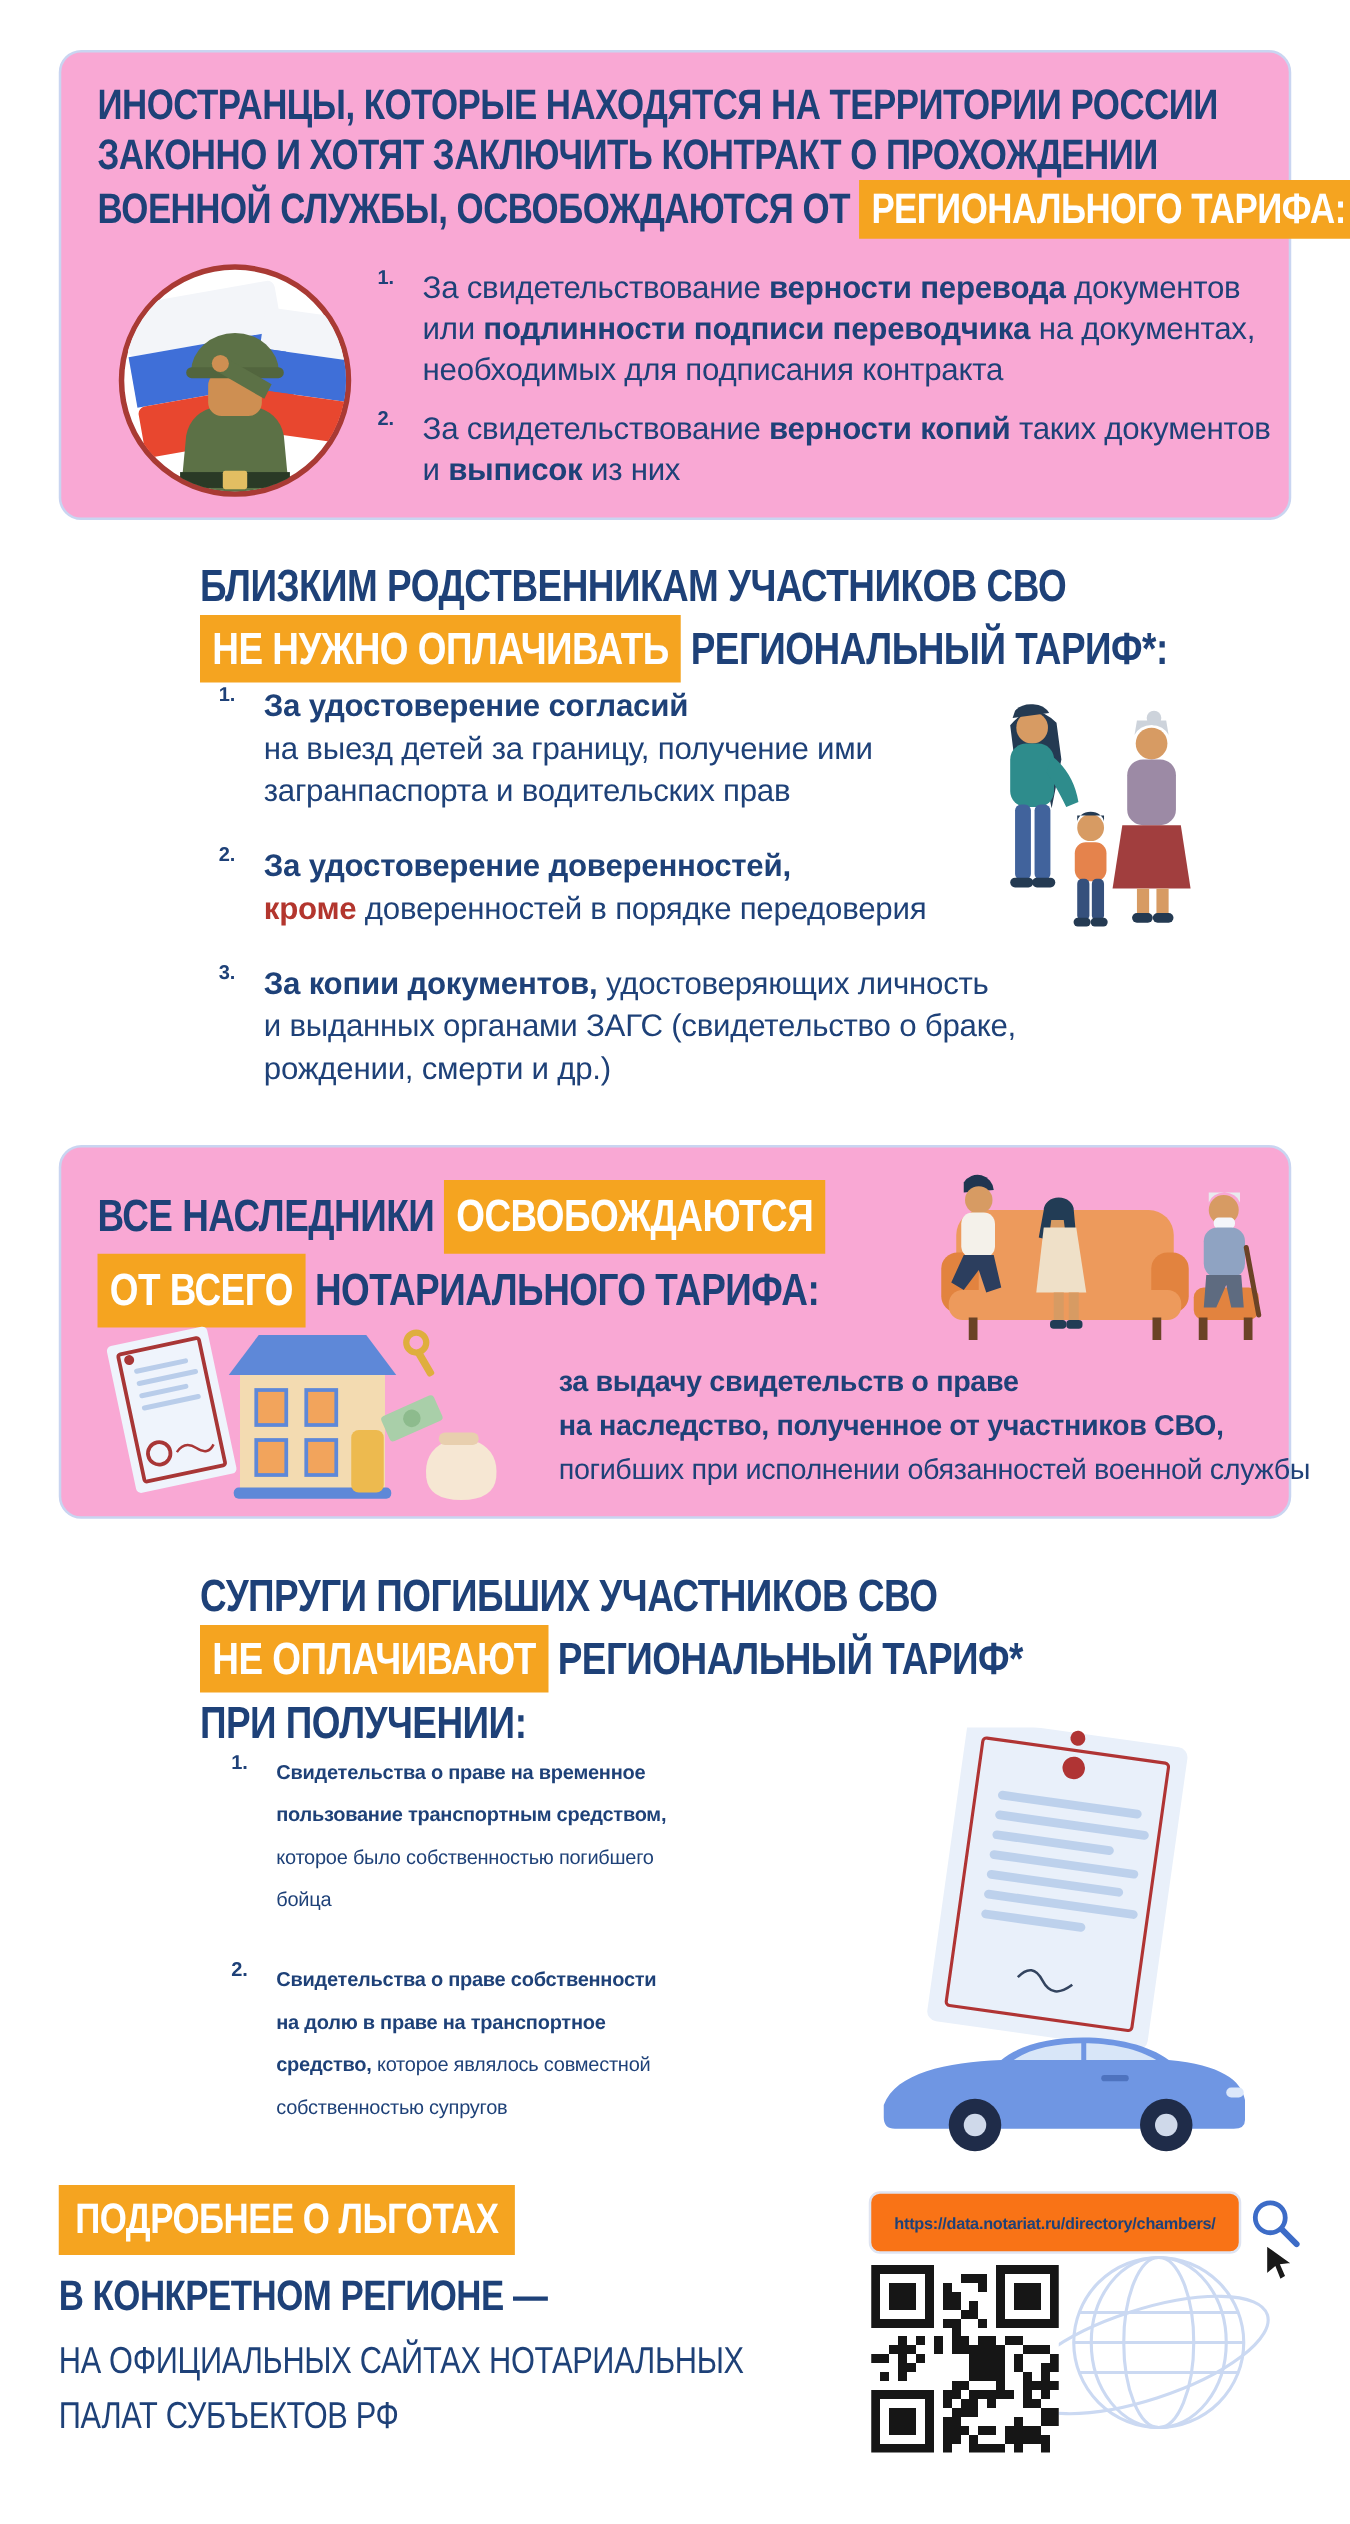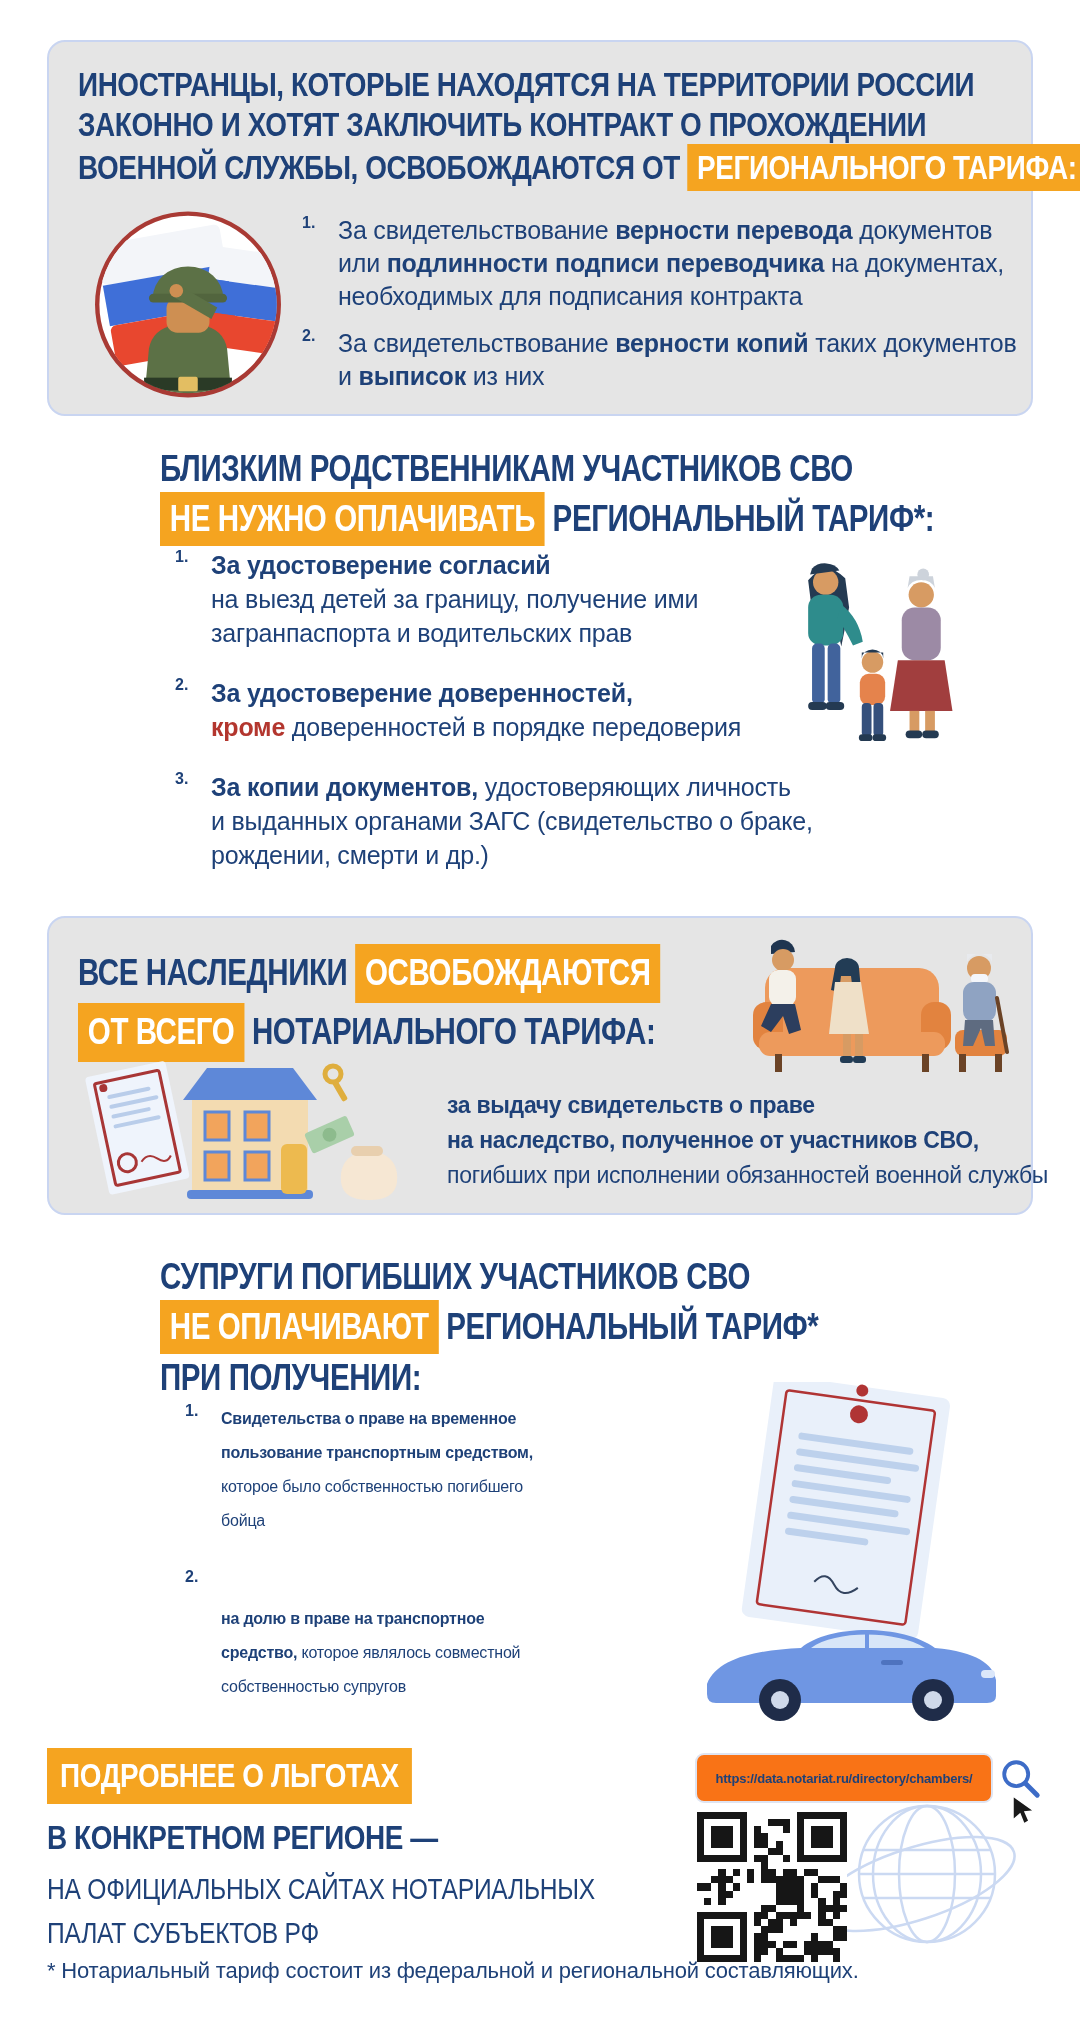--- a/index.html
+++ b/index.html
@@ -2,21 +2,21 @@
 <html lang="ru" style="--navy: #1E4178; --orange: #F5A420; --red: #B3362E; --cardborder: #C9D5F1;"><head>
 <meta charset="utf-8">
 <style>
   :root{
     --navy:#1E4178; --orange:#F5A420; --red:#B3362E; --cardborder:#C9D5F1;
   }
   *{box-sizing:border-box;margin:0;padding:0}
   body{background:#fff;font-family:"Liberation Sans",sans-serif;color:var(--navy)}
   .page{position:relative;width:1080px;height:2019px;background:#fff;overflow:hidden}
 
-  .card{position:absolute;left:47px;width:986px;background:#e5e5e5;border:2px solid var(--cardborder);border-radius:18px}
+  .card{position:absolute;left:47px;width:986px;background:#f9a8d4;border:2px solid var(--cardborder);border-radius:18px}
   .card1{top:40px;height:376px}
   .card3{top:916px;height:299px}
 
   .cond{transform:scaleX(.82);transform-origin:0 0;width:1200px}
   .rich{white-space:nowrap}
   .rich .b,.b{font-weight:700}
   .rich .red{color:var(--red)}
   .hl{display:inline-block;background:var(--orange);color:#fff;padding:3px 12px 4px;font-weight:700}
 
   .title{position:absolute;font-weight:700;letter-spacing:-.5px;color:var(--navy)}
@@ -224,21 +224,21 @@
   </section>
 
   <h2 class="title t4 cond rich"><span>СУПРУГИ ПОГИБШИХ УЧАСТНИКОВ СВО</span><br><span class="hl">НЕ ОПЛАЧИВАЮТ</span><span> РЕГИОНАЛЬНЫЙ ТАРИФ*</span><br><span>ПРИ ПОЛУЧЕНИИ:</span></h2>
   <ol class="list list4">
     <li class="item">
       <span class="num">1.</span>
       <div class="body rich"><span class="b">Свидетельства о праве на временное</span><br><span class="b">пользование транспортным средством,</span><br><span>которое было собственностью погибшего</span><br><span>бойца</span></div>
     </li>
     <li class="item">
       <span class="num">2.</span>
-      <div class="body rich"><br><span class="b">на долю в праве на транспортное</span><br><span class="b">средство,</span><span> которое являлось совместной</span><br><span>собственностью супругов</span></div>
+      <div class="body rich"><span class="b">Свидетельства о праве собственности</span><br><span class="b">на долю в праве на транспортное</span><br><span class="b">средство,</span><span> которое являлось совместной</span><br><span>собственностью супругов</span></div>
     </li>
   </ol>
   <div class="ill ill-certcar">
     <svg viewBox="0 0 335 348" width="100%" height="100%">
       <g transform="rotate(8 165 125)">
         <rect x="72" y="4" width="178" height="244" rx="8" fill="#E9F0FA"></rect>
         <rect x="86" y="18" width="150" height="216" rx="3" fill="none" stroke="#B03434" stroke-width="2.5"></rect>
         <circle cx="161" cy="8" r="6" fill="#B03434"></circle>
         <circle cx="161" cy="32" r="9" fill="#B03434"></circle>
         <g fill="#BDD1EC">
@@ -422,14 +422,13 @@
         <rect fill="#fff" x="7" y="7" width="35" height="35"></rect>
         <rect x="14" y="14" width="21" height="21"></rect>
         <rect x="98" y="0" width="49" height="49"></rect>
         <rect fill="#fff" x="105" y="7" width="35" height="35"></rect>
         <rect x="112" y="14" width="21" height="21"></rect>
         <rect x="0" y="98" width="49" height="49"></rect>
         <rect fill="#fff" x="7" y="105" width="35" height="35"></rect>
         <rect x="14" y="112" width="21" height="21"></rect>
       </svg></div>
 
-  <div class="footnote">* Нотариальный тариф состоит из федеральной и региональной составляющих.</div>
 </div>
 
 </body></html>

